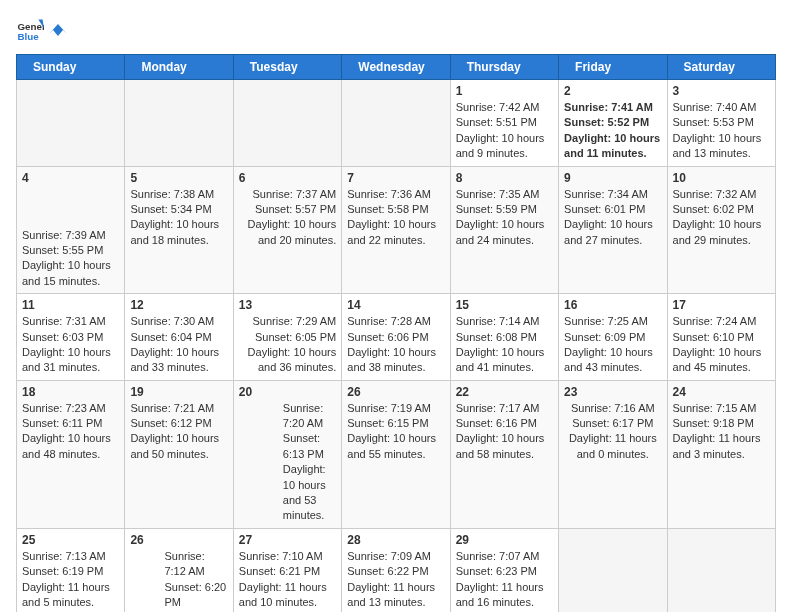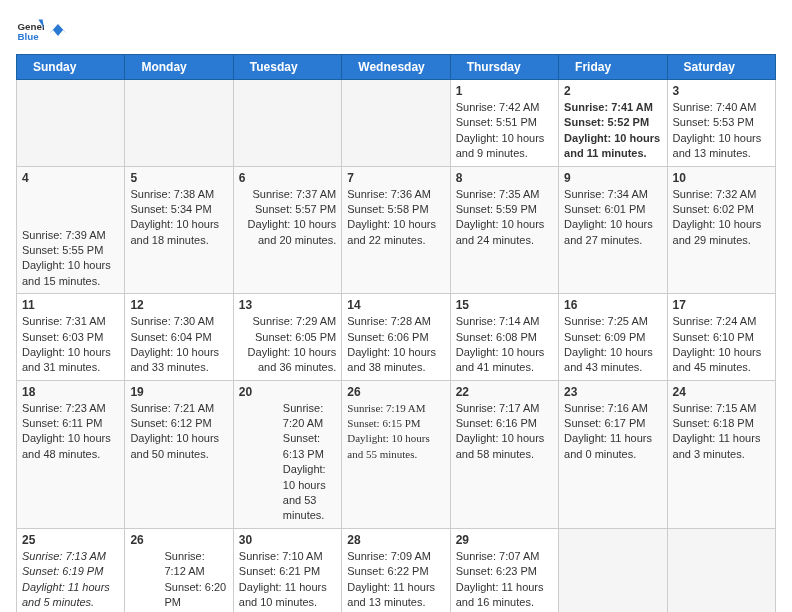--- a/index.html
+++ b/index.html
@@ -275,64 +275,64 @@
         </td>
         <td>
           <div class="day-num">20</div>
           <div class="day-info" style="white-space: pre-line; margin-left: 44px;">Sunrise: 7:20 AM
 Sunset: 6:13 PM
 Daylight: 10 hours
 and 53 minutes.</div>
         </td>
         <td>
           <div class="day-num">26</div>
-          <div class="day-info" style="white-space: pre-line; font-family: Liberation Serif, serif;">Sunrise: 7:19 AM
+          <div class="day-info" style="white-space: pre-line;">Sunrise: 7:19 AM
 Sunset: 6:15 PM
 Daylight: 10 hours
 and 55 minutes.</div>
         </td>
         <td>
           <div class="day-num">22</div>
           <div class="day-info" style="white-space: pre-line;">Sunrise: 7:17 AM
 Sunset: 6:16 PM
 Daylight: 10 hours
 and 58 minutes.</div>
         </td>
         <td>
           <div class="day-num">23</div>
-          <div class="day-info" style="white-space: pre-line;">Sunrise: 7:16 AM
+          <div class="day-info" style="white-space: pre-line; text-align: center;">Sunrise: 7:16 AM
 Sunset: 6:17 PM
 Daylight: 11 hours
 and 0 minutes.</div>
         </td>
         <td>
           <div class="day-num">24</div>
           <div class="day-info" style="white-space: pre-line;">Sunrise: 7:15 AM
-Sunset: 6:18 PM
+Sunset: 9:18 PM
 Daylight: 11 hours
 and 3 minutes.</div>
         </td>
       </tr>
       <tr>
         <td>
           <div class="day-num">25</div>
-          <div class="day-info" style="white-space: pre-line; font-style: italic;">Sunrise: 7:13 AM
+          <div class="day-info" style="white-space: pre-line;">Sunrise: 7:13 AM
 Sunset: 6:19 PM
 Daylight: 11 hours
 and 5 minutes.</div>
         </td>
         <td>
           <div class="day-num">26</div>
           <div class="day-info" style="white-space: pre-line; margin-left: 34px;">Sunrise: 7:12 AM
 Sunset: 6:20 PM
 Daylight: 11 hours
 and 8 minutes.</div>
         </td>
         <td>
-          <div class="day-num">30</div>
+          <div class="day-num">27</div>
           <div class="day-info" style="white-space: pre-line;">Sunrise: 7:10 AM
 Sunset: 6:21 PM
 Daylight: 11 hours
 and 10 minutes.</div>
         </td>
         <td>
           <div class="day-num">28</div>
           <div class="day-info" style="white-space: pre-line;">Sunrise: 7:09 AM
 Sunset: 6:22 PM
 Daylight: 11 hours

